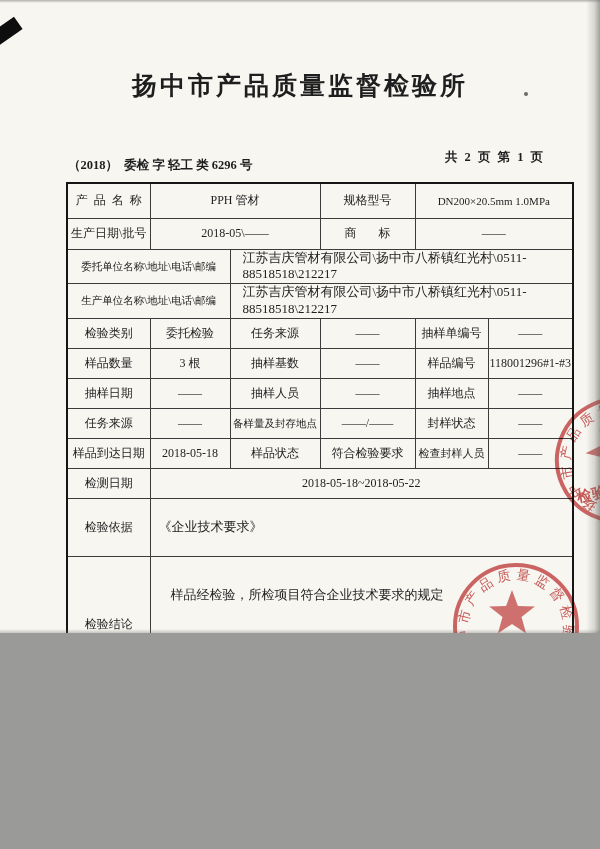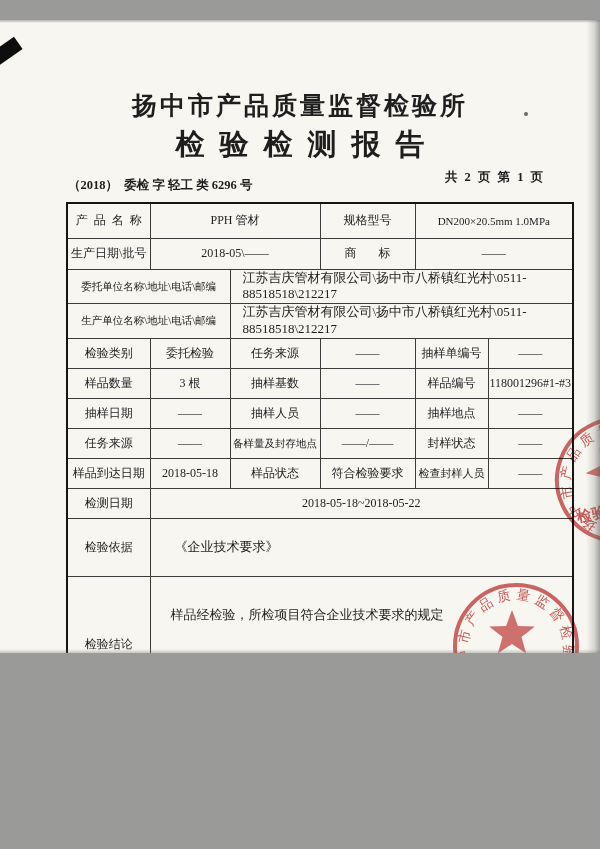--- a/index.html
+++ b/index.html
@@ -1,31 +1,31 @@
 <!DOCTYPE html>
 <html><head>
 <meta charset="utf-8">
 <style>
   html,body{margin:0;padding:0;background:#9a9a98;}
   .page{position:relative;width:600px;height:633px;background:#f7f6f1;overflow:hidden;
-        font-family:"Liberation Serif","DejaVu Serif",serif;color:#1e1e1e;margin-top:20px;}
+        font-family:"Liberation Serif","DejaVu Serif",serif;color:#1e1e1e;}
   .abs{position:absolute;}
   
   .org-title{left:0;right:0;top:69px;text-align:center;font-size:25px;font-weight:bold;letter-spacing:3px;}
   .main-title{left:0;right:0;top:105px;text-align:center;font-size:29px;font-weight:bold;letter-spacing:15px;text-indent:15px;}
   .doc-no{left:68px;top:157px;font-size:12.5px;font-weight:bold;white-space:pre;}
   .page-no{right:55px;top:149px;font-size:12.5px;font-weight:bold;letter-spacing:2px;}
   
   .report-table{position:absolute;left:66px;top:182px;border-collapse:collapse;table-layout:fixed;
         width:506px;border:2px solid #151515;}
   .report-table td{border:1px solid #3c3c3c;text-align:center;vertical-align:middle;
         font-size:12px;padding:0;line-height:1.3;}
   td.small{font-size:10.5px;}
   td.val-left{text-align:left;padding-left:12px;font-size:13px;}
-  td.pad-left{text-align:left;padding-left:24px;}
+  td.pad-left{text-align:left;padding-left:8px;}
   .ls6{letter-spacing:6px;text-indent:6px;}
   .ls22{letter-spacing:22px;text-indent:22px;}
   .sampleno{font-size:10px;}
   .dash{color:#2c2c2c;}
   
   .concl-wrap{position:relative;width:100%;height:135px;}
   .concl-text{position:absolute;left:20px;top:30px;font-size:13px;text-align:left;font-family:Liberation Serif, serif;}
   .seal-note{position:absolute;right:-8px;top:84px;font-size:14px;letter-spacing:1px;}
   .issue-line{position:absolute;left:278px;top:106px;font-size:12.5px;white-space:pre;}
   
@@ -50,21 +50,20 @@
 </style>
 </head>
 <body>
 
 <div class="page">
 
   <div class="abs corner-mark"></div>
   <div class="abs ink-dot"></div>
 
   <div class="abs org-title">扬中市产品质量监督检验所</div>
-  <div class="abs main-title">检验检测报告</div>
   <div class="abs doc-no">（2018）  委检 字 轻工 类 6296 号</div>
   <div class="abs page-no">共 2 页 第 1 页</div>
 
   <table class="report-table">
     <colgroup>
       <col style="width:83px">
         <col style="width:80px">
         <col style="width:90px">
       <col style="width:95px">
         <col style="width:73px">

